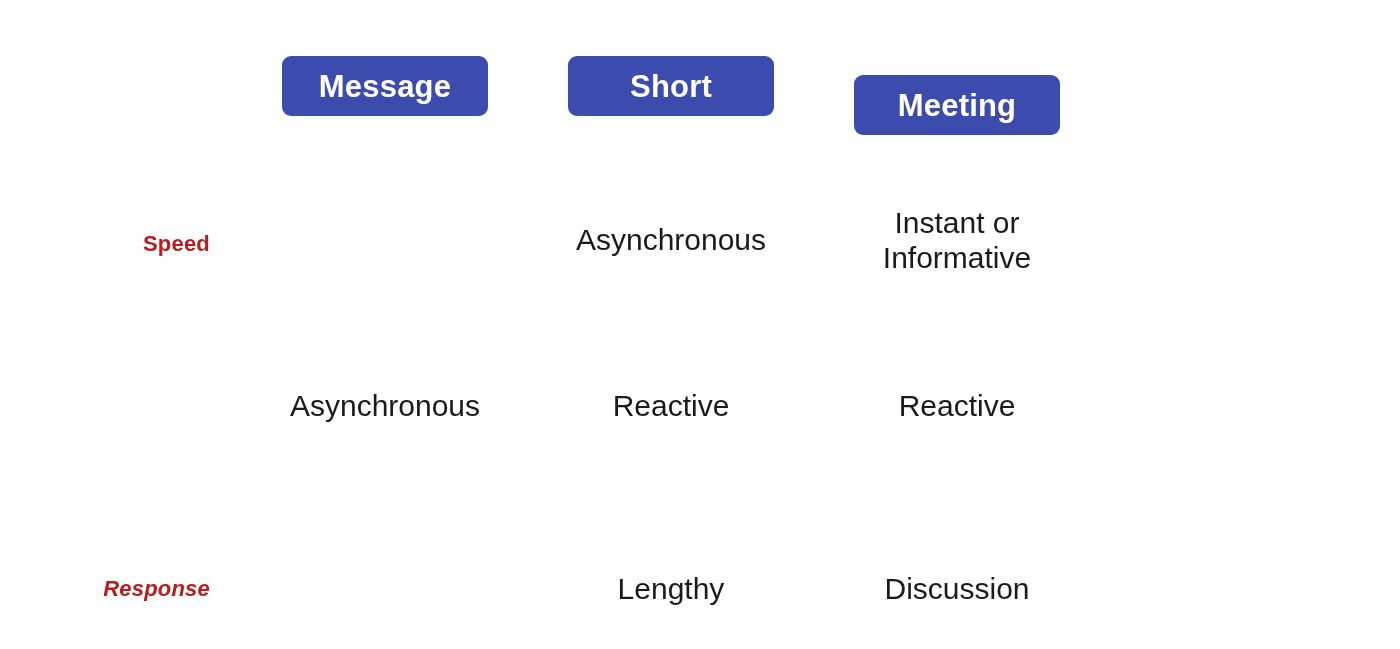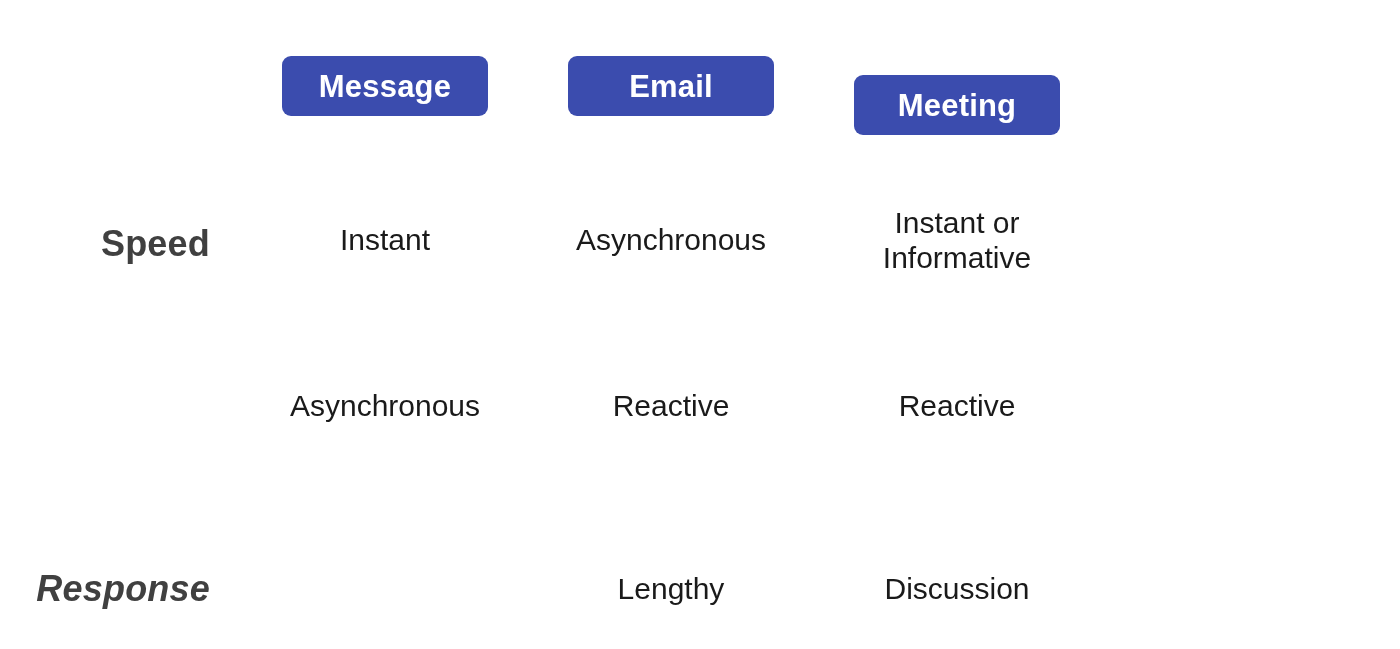--- a/index.html
+++ b/index.html
@@ -59,22 +59,22 @@
   }
   .pill.w-message { min-width: 206px; }
   .pill.w-email   { min-width: 206px; }
   .pill.w-meeting { min-width: 206px; }
 
   
   .row-label {
     grid-column: 1;
     text-align: right;
     padding-right: 32px;
-    color: #404040;
-    font-size: 36px;
+    color: #b91c1c;
+    font-size: 22px;
     font-weight: bold;
     letter-spacing: 0.2px;
     white-space: nowrap;
   }
   .row-label.r1 { grid-row: 4; }
   .row-label.r2 { grid-row: 6; }
   .row-label.r3 { grid-row: 8; font-style: italic; }
 
   
   .cell {
@@ -102,28 +102,27 @@
 </style>
 </head>
 <body>
 
 <div class="comparison">
 
   <div class="header-cell c1">
     <button class="pill w-message">Message</button>
   </div>
   <div class="header-cell c2">
-    <button class="pill w-email">Email</button>
+    <button class="pill w-email">Short</button>
   </div>
   <div class="header-cell c3">
     <button class="pill w-meeting">Meeting</button>
   </div>
 
   <div class="row-label r1">Speed</div>
-  <div class="cell r1 c1">Instant</div>
   <div class="cell r1 c2">Asynchronous</div>
   <div class="cell r1 c3 wrap">Instant or
 Informative</div>
 
   <div class="cell r2 c1">Asynchronous</div>
   <div class="cell r2 c2">Reactive</div>
   <div class="cell r2 c3">Reactive</div>
 
   <div class="row-label r3">Response</div>
   <div class="cell r3 c2">Lengthy</div>

